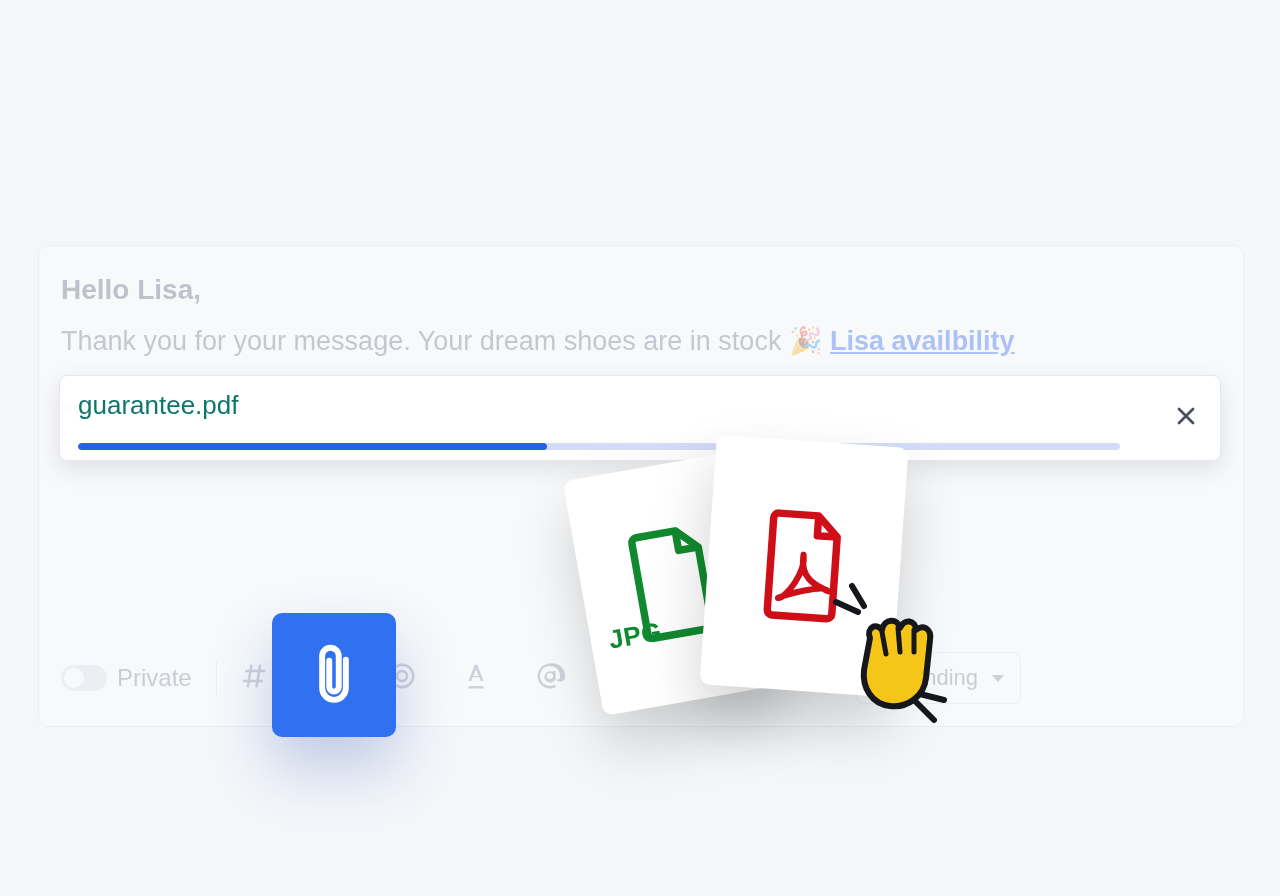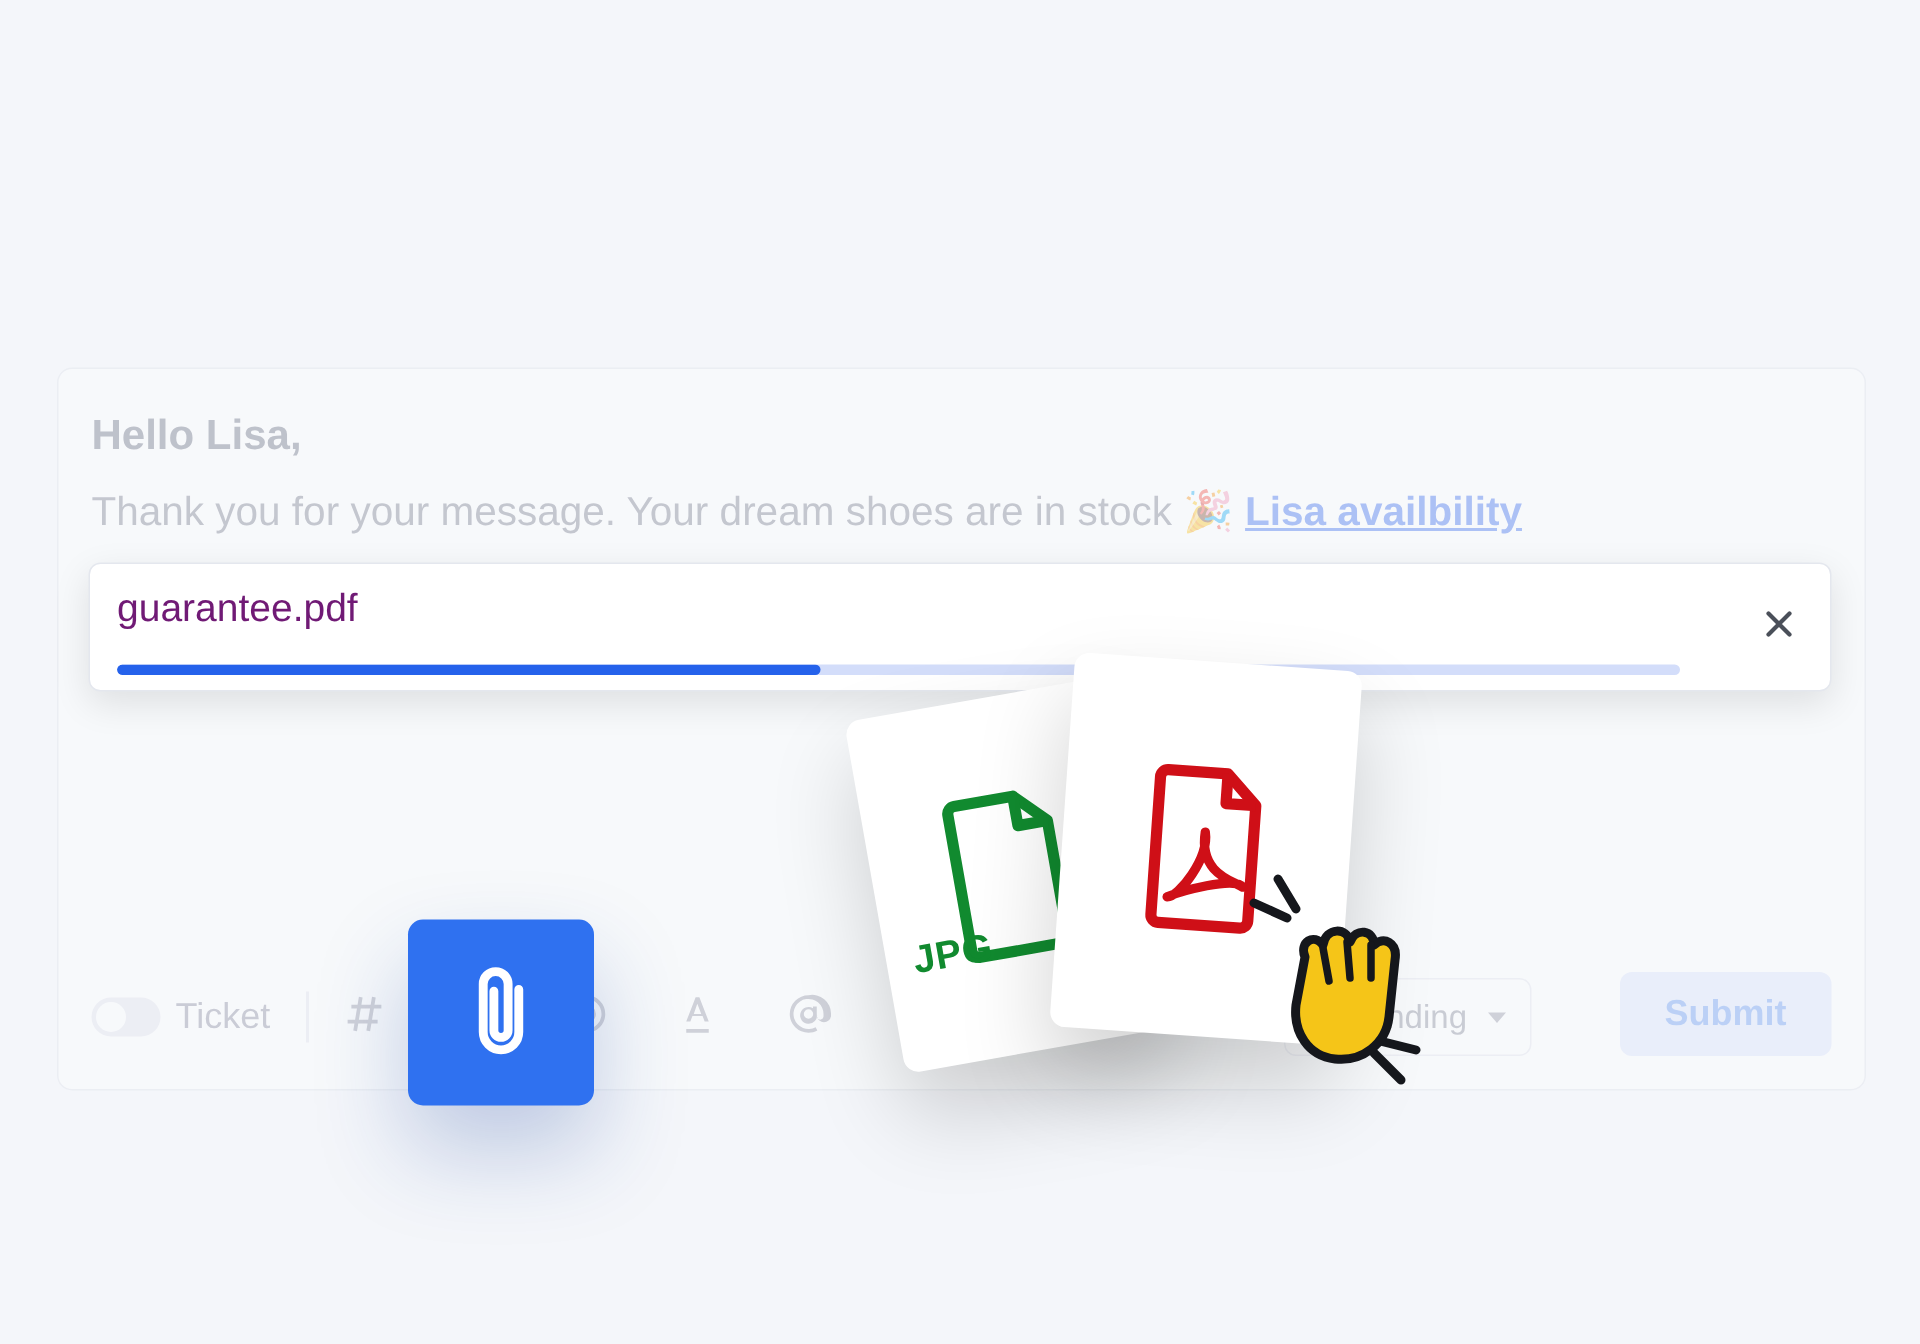--- a/index.html
+++ b/index.html
@@ -53,21 +53,21 @@
       width: 1162px;
       height: 86px;
       background: #ffffff;
       border: 1px solid #e4e7ee;
       border-radius: 8px;
       box-shadow: 0 8px 24px rgba(0,0,0,0.10);
       padding: 14px 18px 0 18px;
     }
     .filename {
       font-size: 26px;
-      color: #701a75;
+      color: #0f766e;
       font-weight: 500;
       margin-bottom: 22px;
     }
     .progress-track {
       width: 1042px;
       height: 7px;
       background: #d3ddfa;
       border-radius: 4px;
       overflow: hidden;
     }
@@ -259,21 +259,21 @@
   <div class="greeting">Hello Lisa,</div>
   <div class="body-text">
     <span>Thank you for your message.  Your dream shoes are in stock</span>
     <span class="emoji">🎉</span>
     <a class="link"> Lisa availbility</a>
   </div>
 
   <div class="bottom-toolbar">
     <div class="toggle-wrap">
       <div class="toggle"></div>
-      <span class="private-label">Ticket</span>
+      <span class="private-label">Private</span>
     </div>
     <div class="tool-sep"></div>
     <div class="tool-icons">
       <span class="ticon">
         <svg viewBox="0 0 24 24">
             <path d="M5 8h16M3 16h16M10 3l-3 18M17 3l-3 18"></path>
           </svg>
       </span>
       <span class="ticon" style="opacity:0;">
         <svg viewBox="0 0 24 24">
@@ -300,21 +300,20 @@
 
     <div class="ticket-box">
       <span class="ticket-label">Ticket status</span>
       <div class="pill">
         <span class="dot"></span>
         <span>Pending</span>
         <span class="caret"></span>
       </div>
     </div>
 
-    <button class="submit-btn">Submit</button>
   </div>
 </div>
 
 <div class="upload-box">
   <div class="filename">guarantee.pdf</div>
   <div class="progress-track">
     <div class="progress-fill" style="width: 45%;"></div>
   </div>
   <div class="close-x">
     <svg viewBox="0 0 24 24" stroke="#4a4f59" stroke-width="2.8" stroke-linecap="round">

